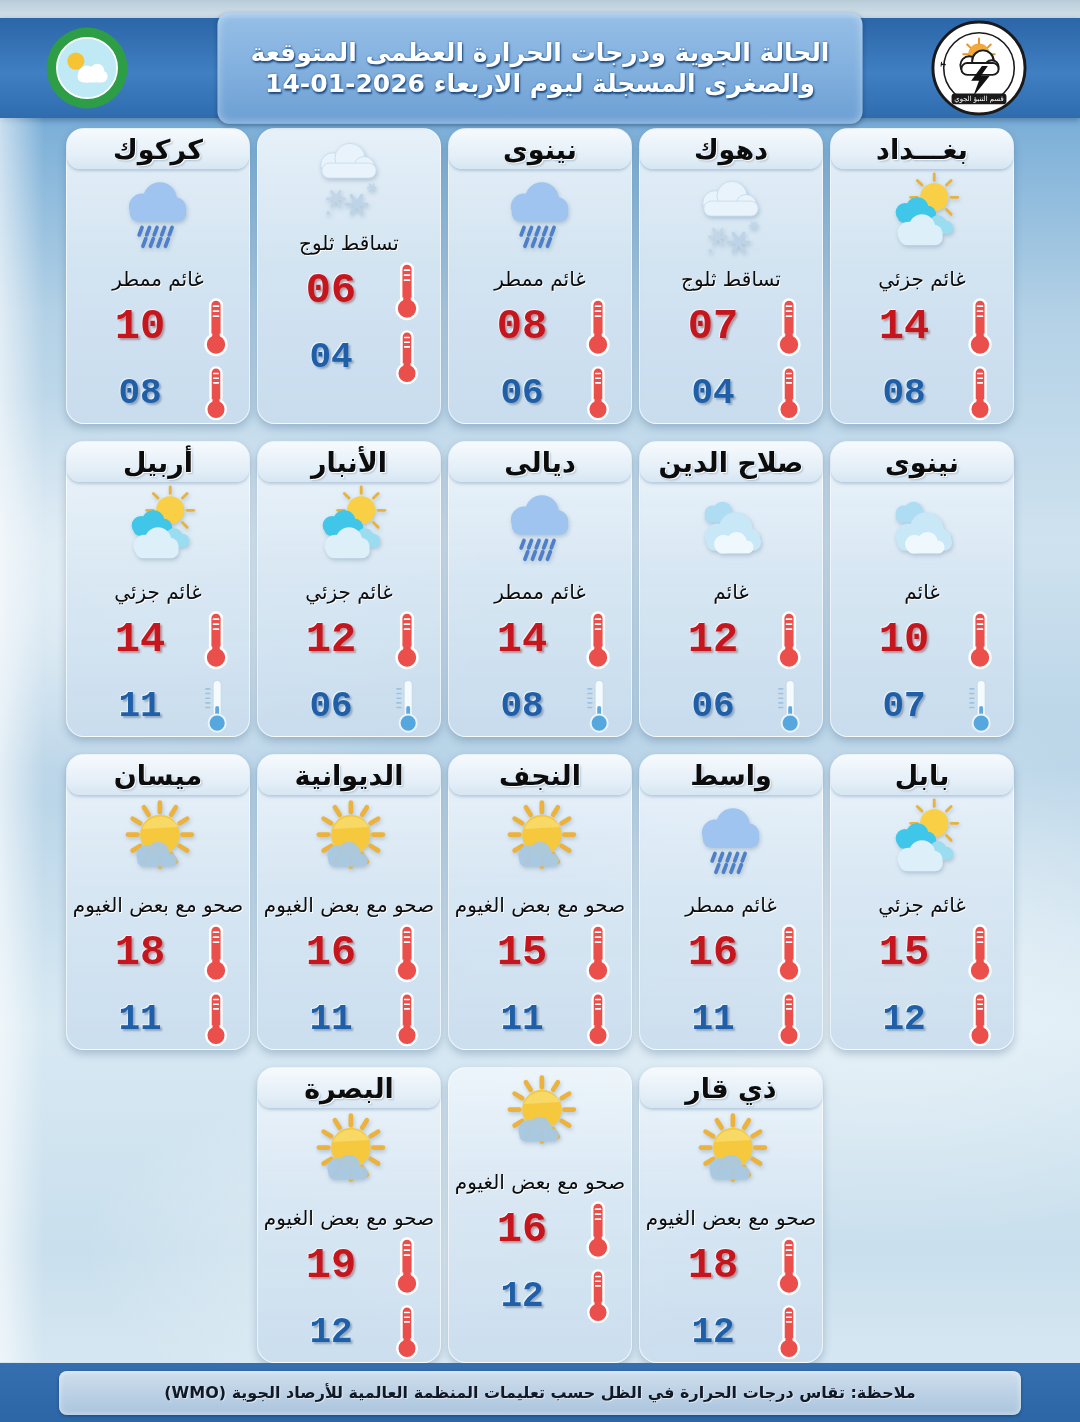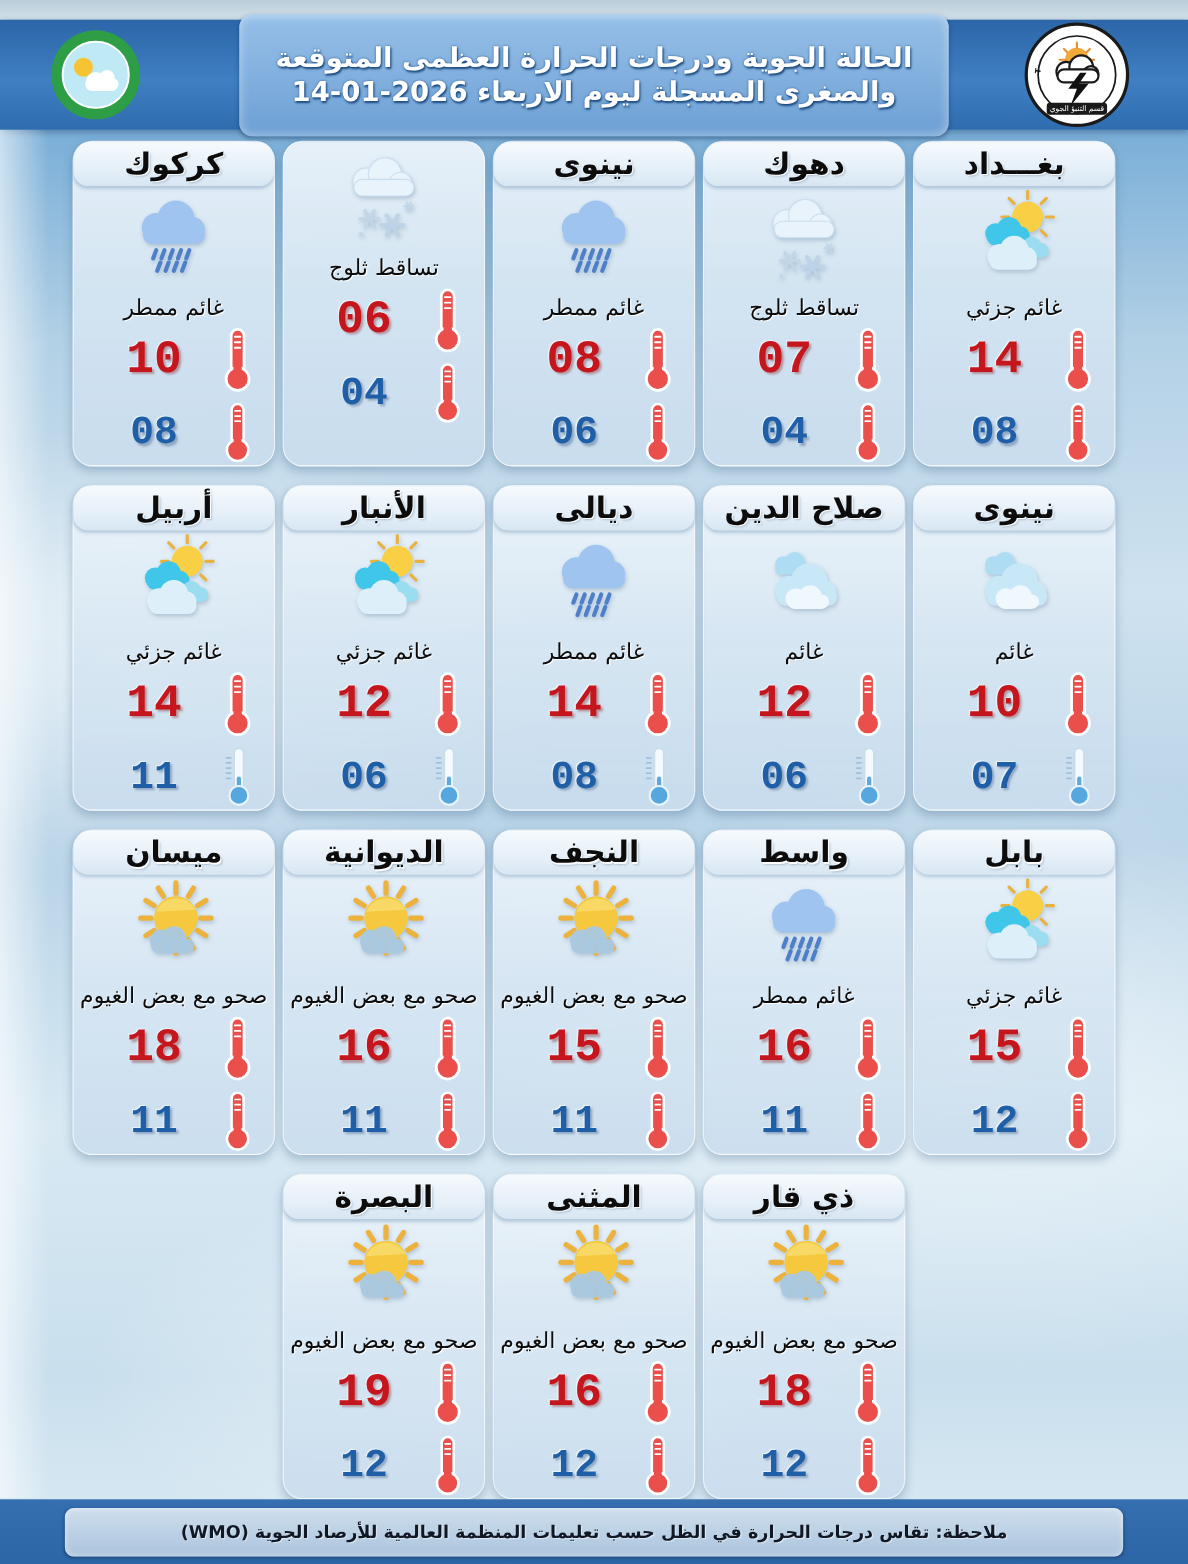--- a/index.html
+++ b/index.html
@@ -1130,23 +1130,20 @@
         <line x1="15" y1="11" x2="21" y2="11"></line>
               <line x1="15" y1="17" x2="21" y2="17"></line>
               <line x1="15" y1="23" x2="21" y2="23"></line>
       </g>
     </svg>
         </span>
       <span class="temp-value min" style="color: rgb(31, 95, 168);">12</span>
     </div>
   </div>
     <div class="card">
-    <div class="plate">
-      <span class="city-name">المثنى</span>
-    </div>
     <div class="icon-wrap">
         <svg viewBox="0 0 100 100">
       <g stroke="#edb23c" stroke-width="5" stroke-linecap="round">
         <line x1="76" y1="40" x2="86" y2="40"></line>
             <line x1="73" y1="52" x2="81" y2="57"></line>
         <line x1="64" y1="61" x2="69" y2="69"></line>
             <line x1="52" y1="64" x2="52" y2="74"></line>
         <line x1="40" y1="61" x2="35" y2="69"></line>
             <line x1="31" y1="52" x2="23" y2="57"></line>
         <line x1="28" y1="40" x2="18" y2="40"></line>

